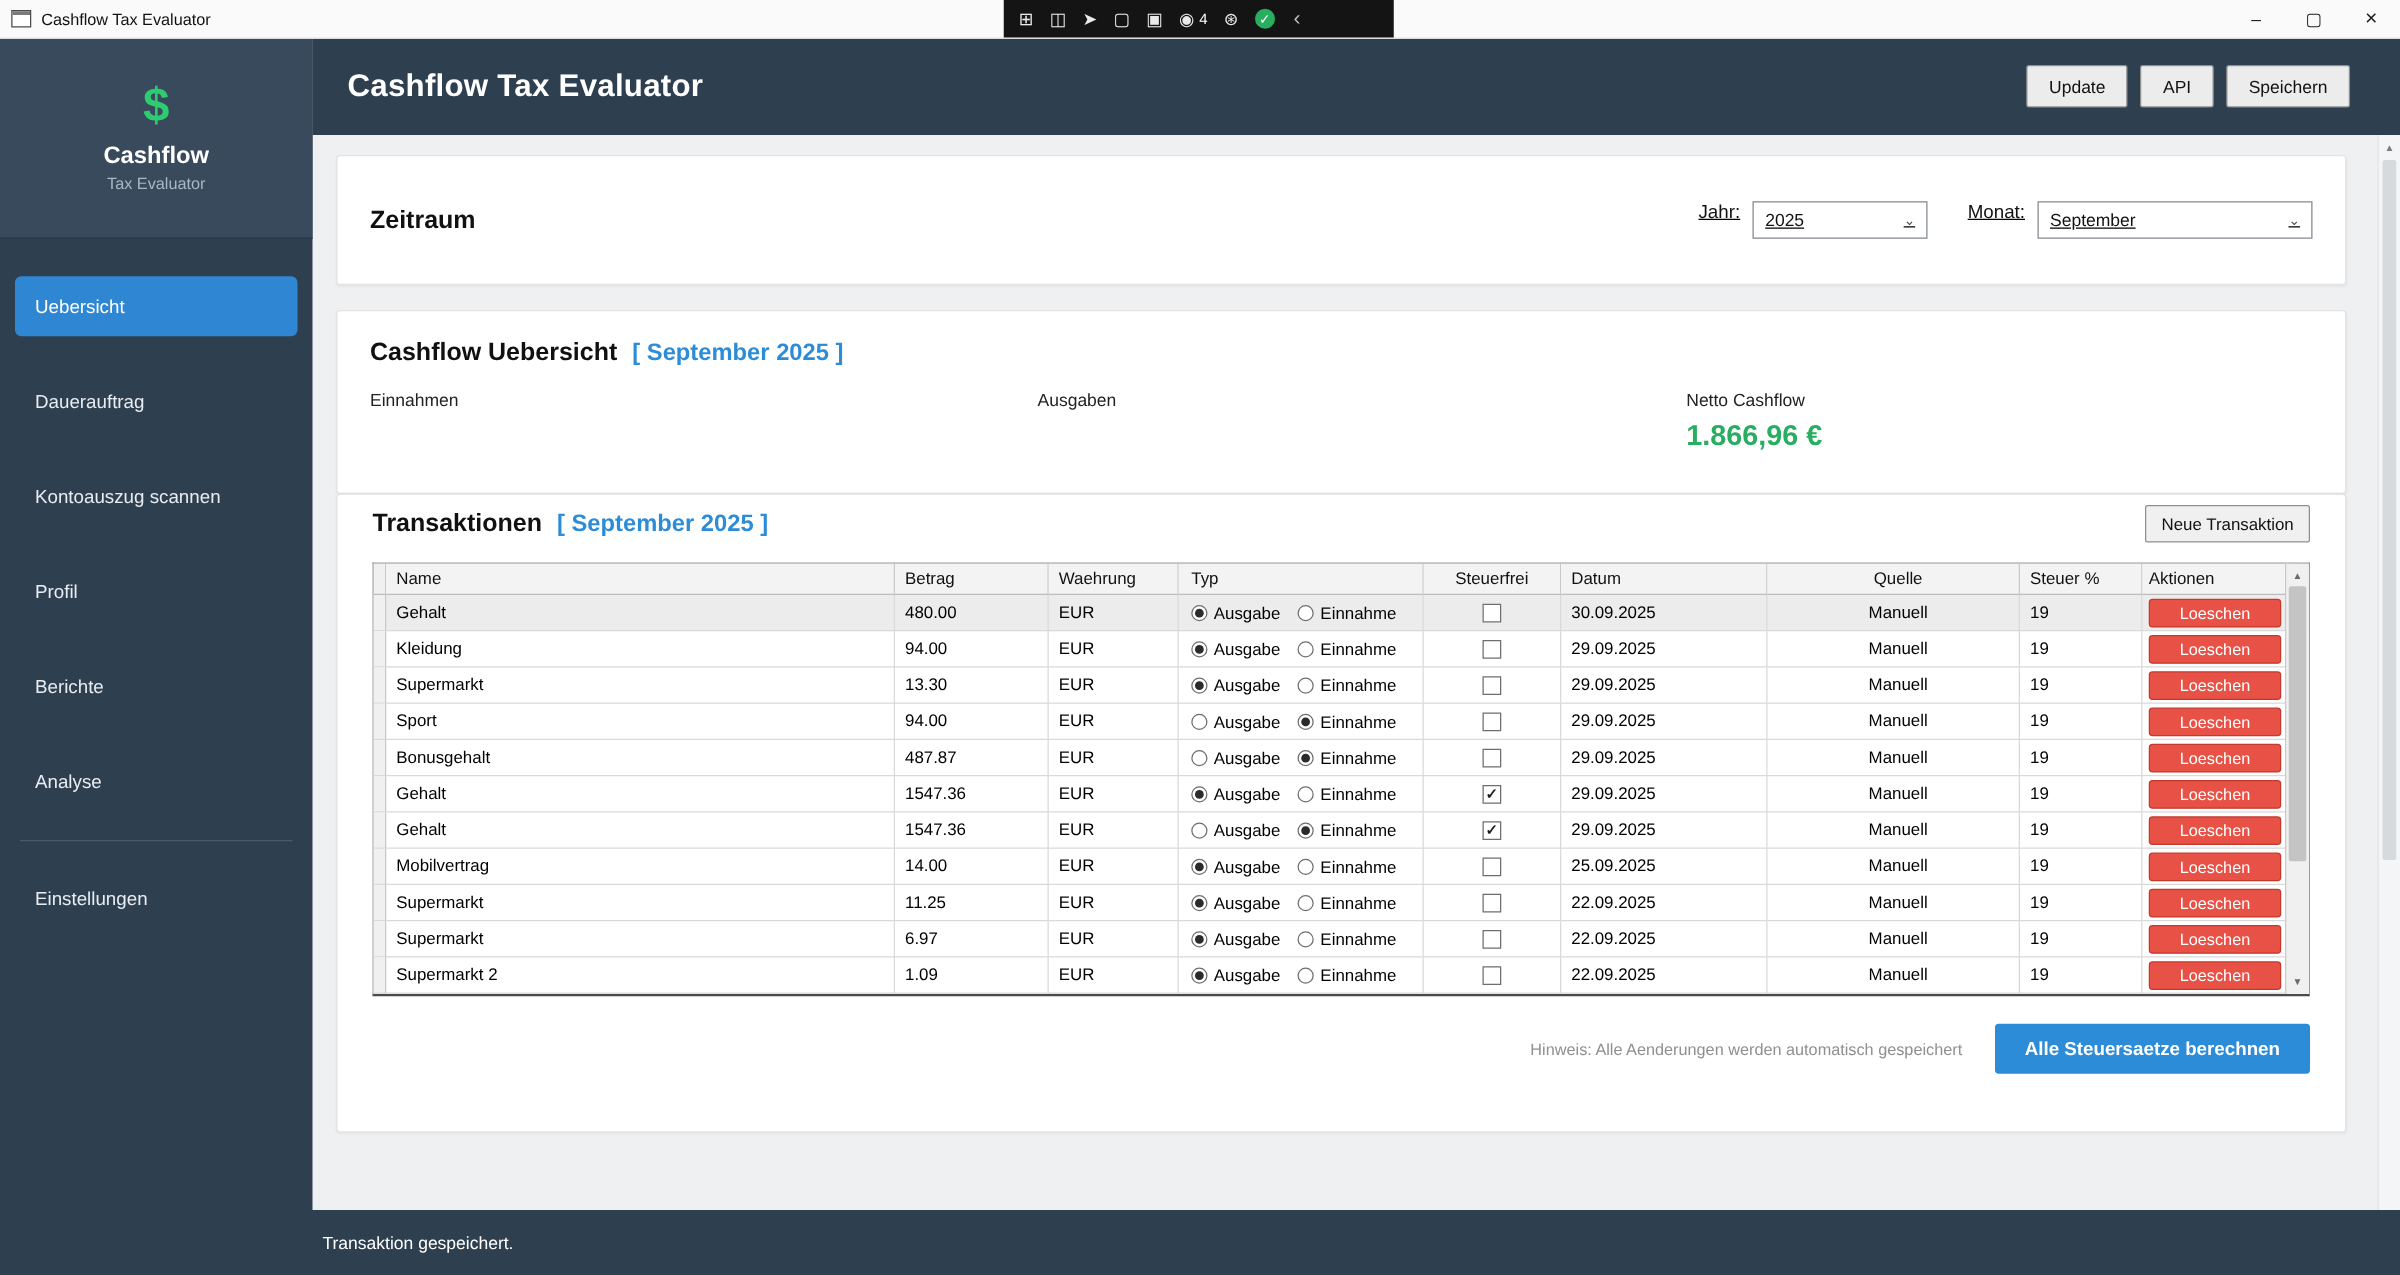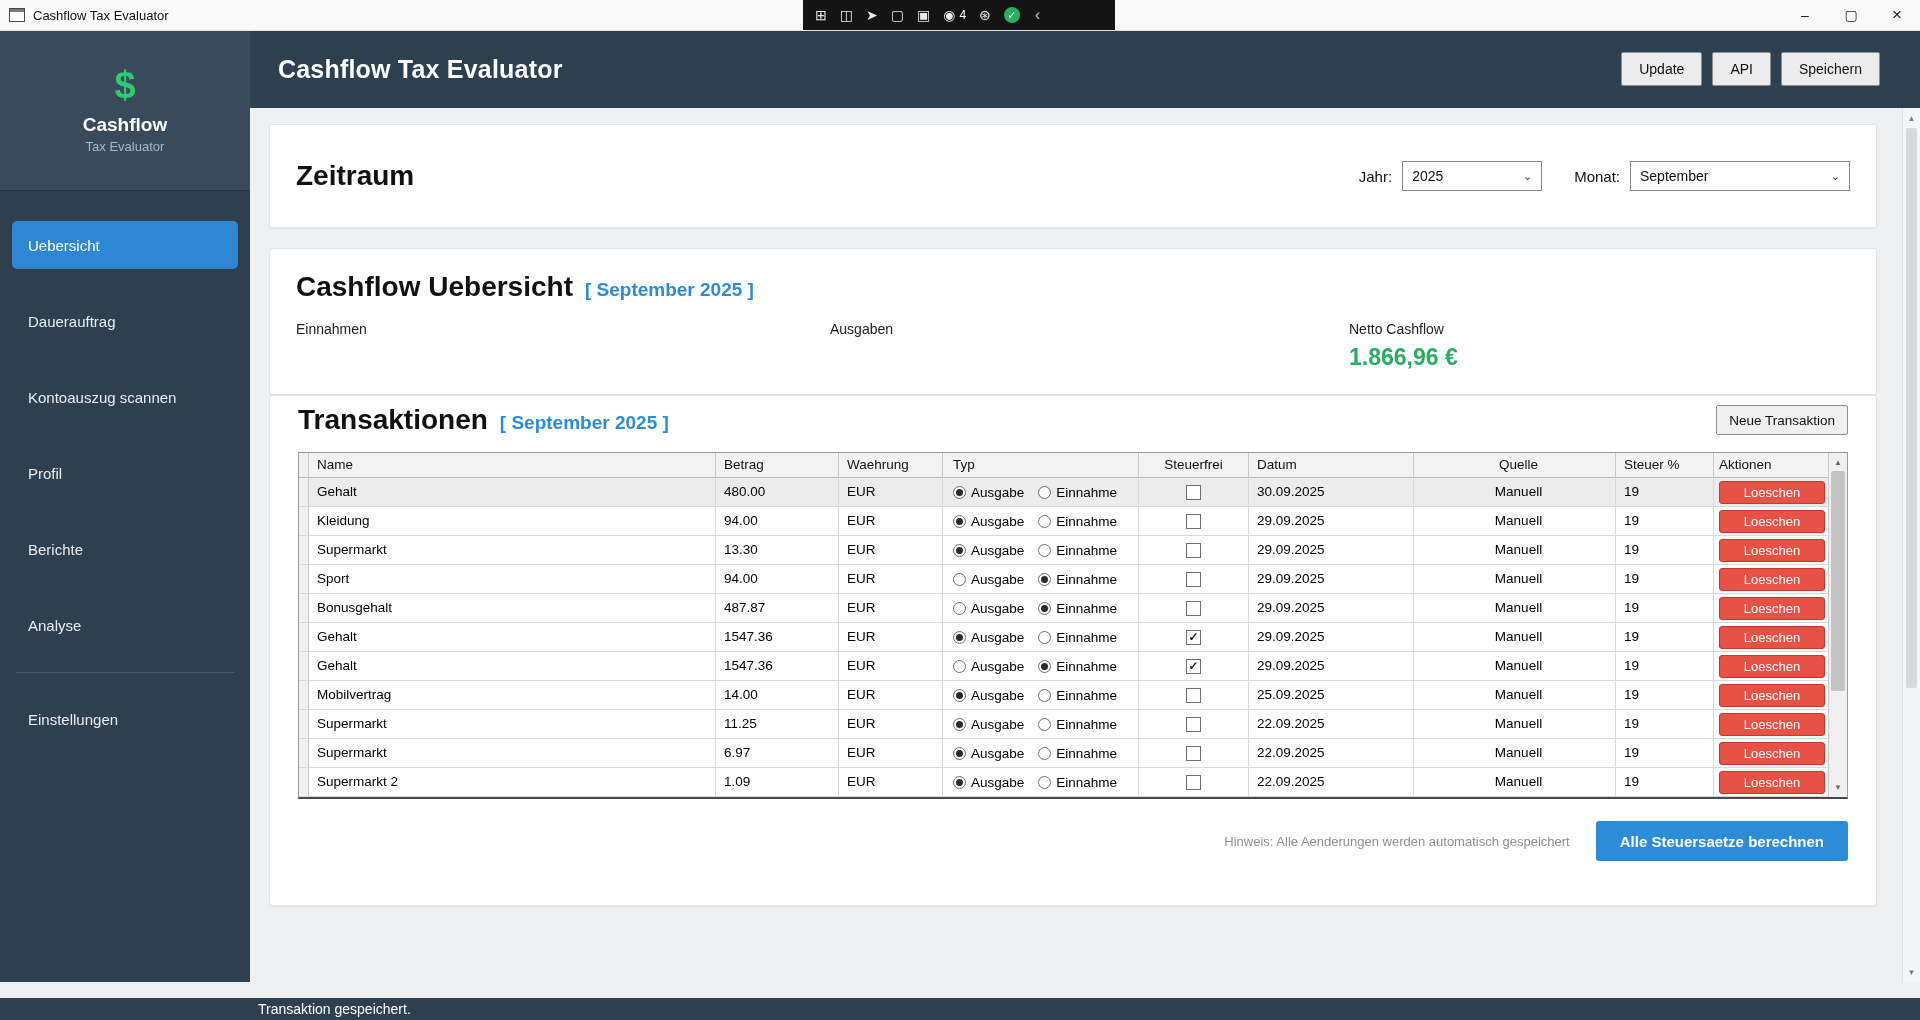--- a/index.html
+++ b/index.html
@@ -53,24 +53,24 @@
   .win-scroll { position:absolute; top:0; right:0; bottom:0; width:17px; background:#f4f5f6;
                 border-left:1px solid #e0e2e4; }
   .ws-arrow { position:absolute; left:0; right:0; height:14px; color:#7c7c7c; font-size:8px;
               display:flex; align-items:center; justify-content:center; }
   .ws-up { top:3px; } .ws-down { bottom:3px; }
   .ws-thumb { position:absolute; left:3px; right:3px; top:20px; height:560px; background:#d7dadc; border-radius:2px; }
 
   .content { position:absolute; left:19px; top:0; width:1608px; }
   .card { background:#fff; border:1px solid #e4e4e4; border-radius:3px; box-shadow:0 1px 2px rgba(0,0,0,.05);
           box-sizing:border-box; }
-  .card-title { font-size:28px; font-weight:bold; color:#111; }
+  .card-title { font-size:20px; font-weight:bold; color:#111; }
 
   .card-zeitraum { margin-top:16px; height:104px; display:flex; align-items:center; padding:0 26px; }
-  .zr-controls { margin-left:auto; display:flex; align-items:center; }
+  .zr-controls { margin-left:auto; display:flex; align-items:flex-start;text-decoration:underline; }
   .zr-label { font-size:15px; color:#111; margin-right:10px; }
   .select { height:30px; background:#fff; border:1px solid #828790; display:flex; align-items:center;
             justify-content:space-between; padding:0 9px; font-size:14px; box-sizing:border-box; color:#111; }
   .sel-jahr { width:140px; margin-right:32px; }
   .sel-monat { width:220px; }
   .sel-arrow { color:#444; font-size:11px; }
 
   .card-uebersicht { margin-top:20px; height:147px; padding:22px 26px; }
   .titlerow { display:flex; align-items:baseline; gap:12px; }
   .period { color:#2d8cd8; font-size:19px; font-weight:bold; }
@@ -120,21 +120,21 @@
               align-items:center; justify-content:center; }
   .ts-up { top:2px; } .ts-down { bottom:2px; }
   .ts-thumb { position:absolute; left:2px; right:2px; top:18px; height:220px; background:#c4c4c4; border-radius:2px; }
 
   .tr-footer { display:flex; align-items:center; justify-content:flex-end; gap:26px; margin-top:22px; width:1550px; }
   .hint { font-size:13px; color:#8f8f8f; }
   .btn-calc { height:40px; padding:0 24px; background:#2d8cd8; border:none; border-radius:3px; color:#fff;
               font-size:15px; font-weight:bold; font-family:inherit; }
 
   
-  .statusbar { position:absolute; left:0; right:0; bottom:0; height:22px; background:#2e3f50; color:#fff;
+  .statusbar { position:absolute; left:0; right:0; bottom:0; height:52px; background:#2e3f50; color:#fff;
                font-size:14px; display:flex; align-items:center; padding-left:258px; box-sizing:border-box; z-index:20; }
 </style>
 </head>
 <body>
 
 <div class="titlebar">
   <div class="tb-left">
     <span class="app-ico"></span>
     <span class="tb-title">Cashflow Tax Evaluator</span>
   </div>

